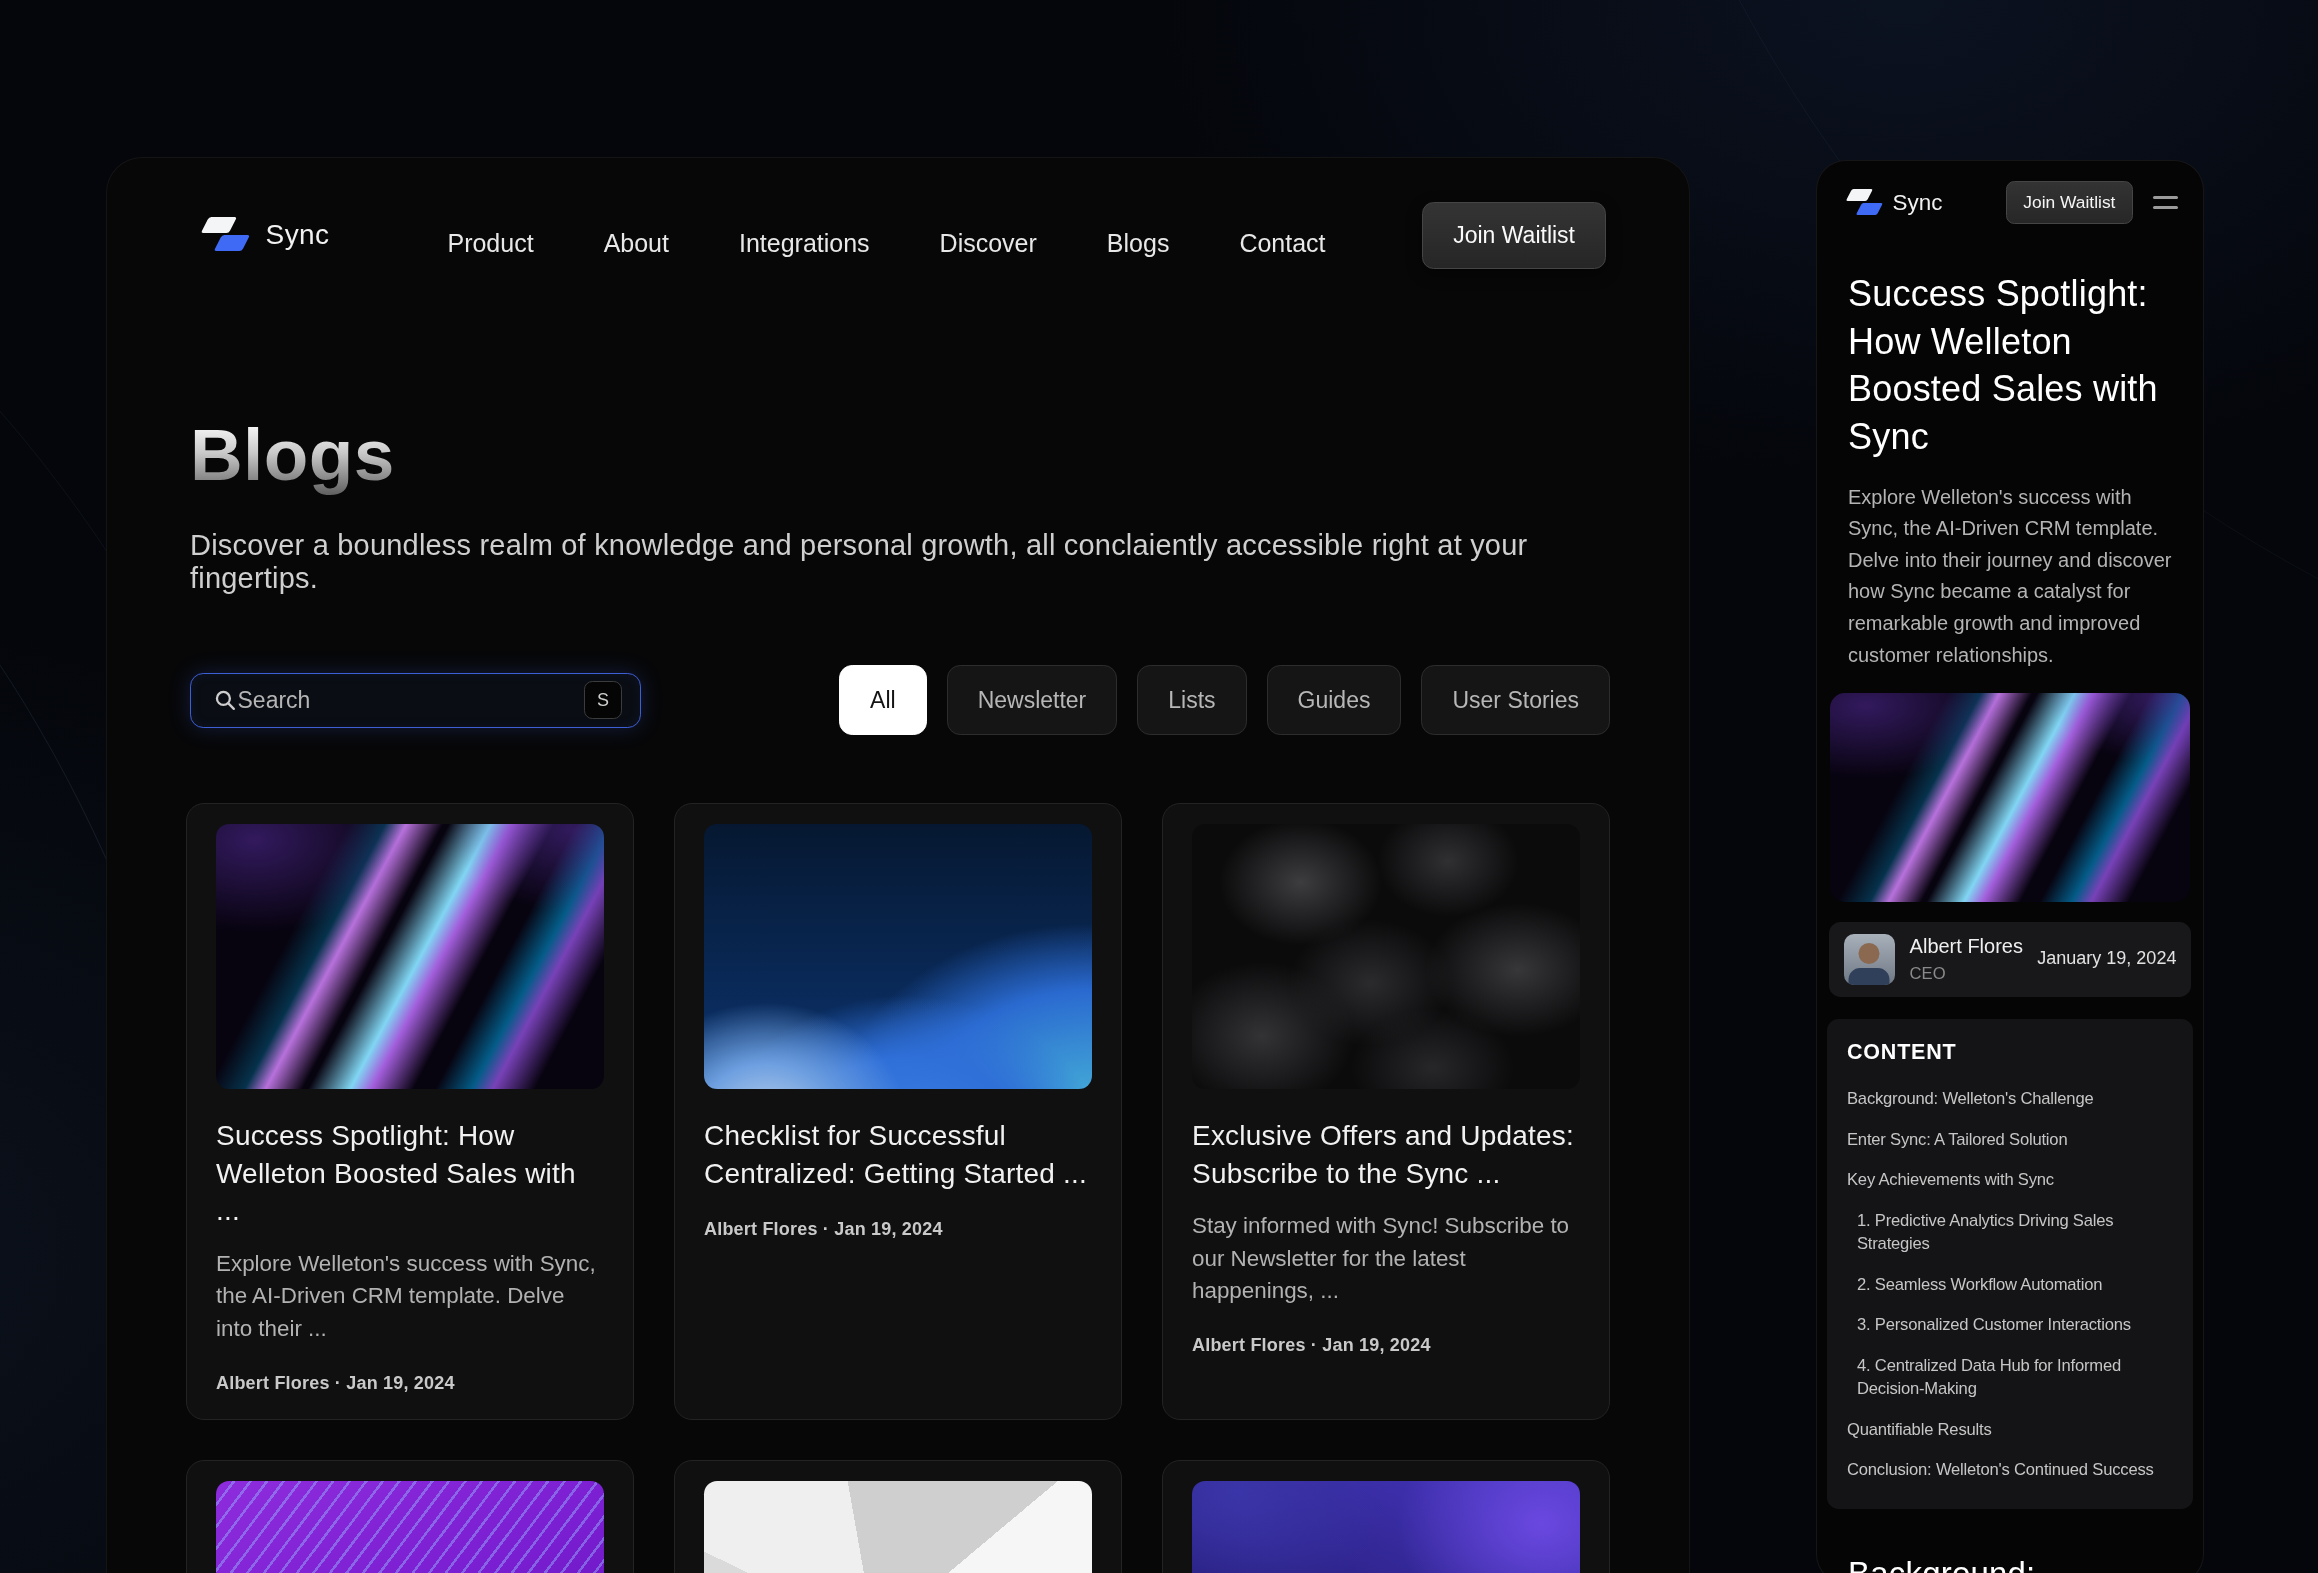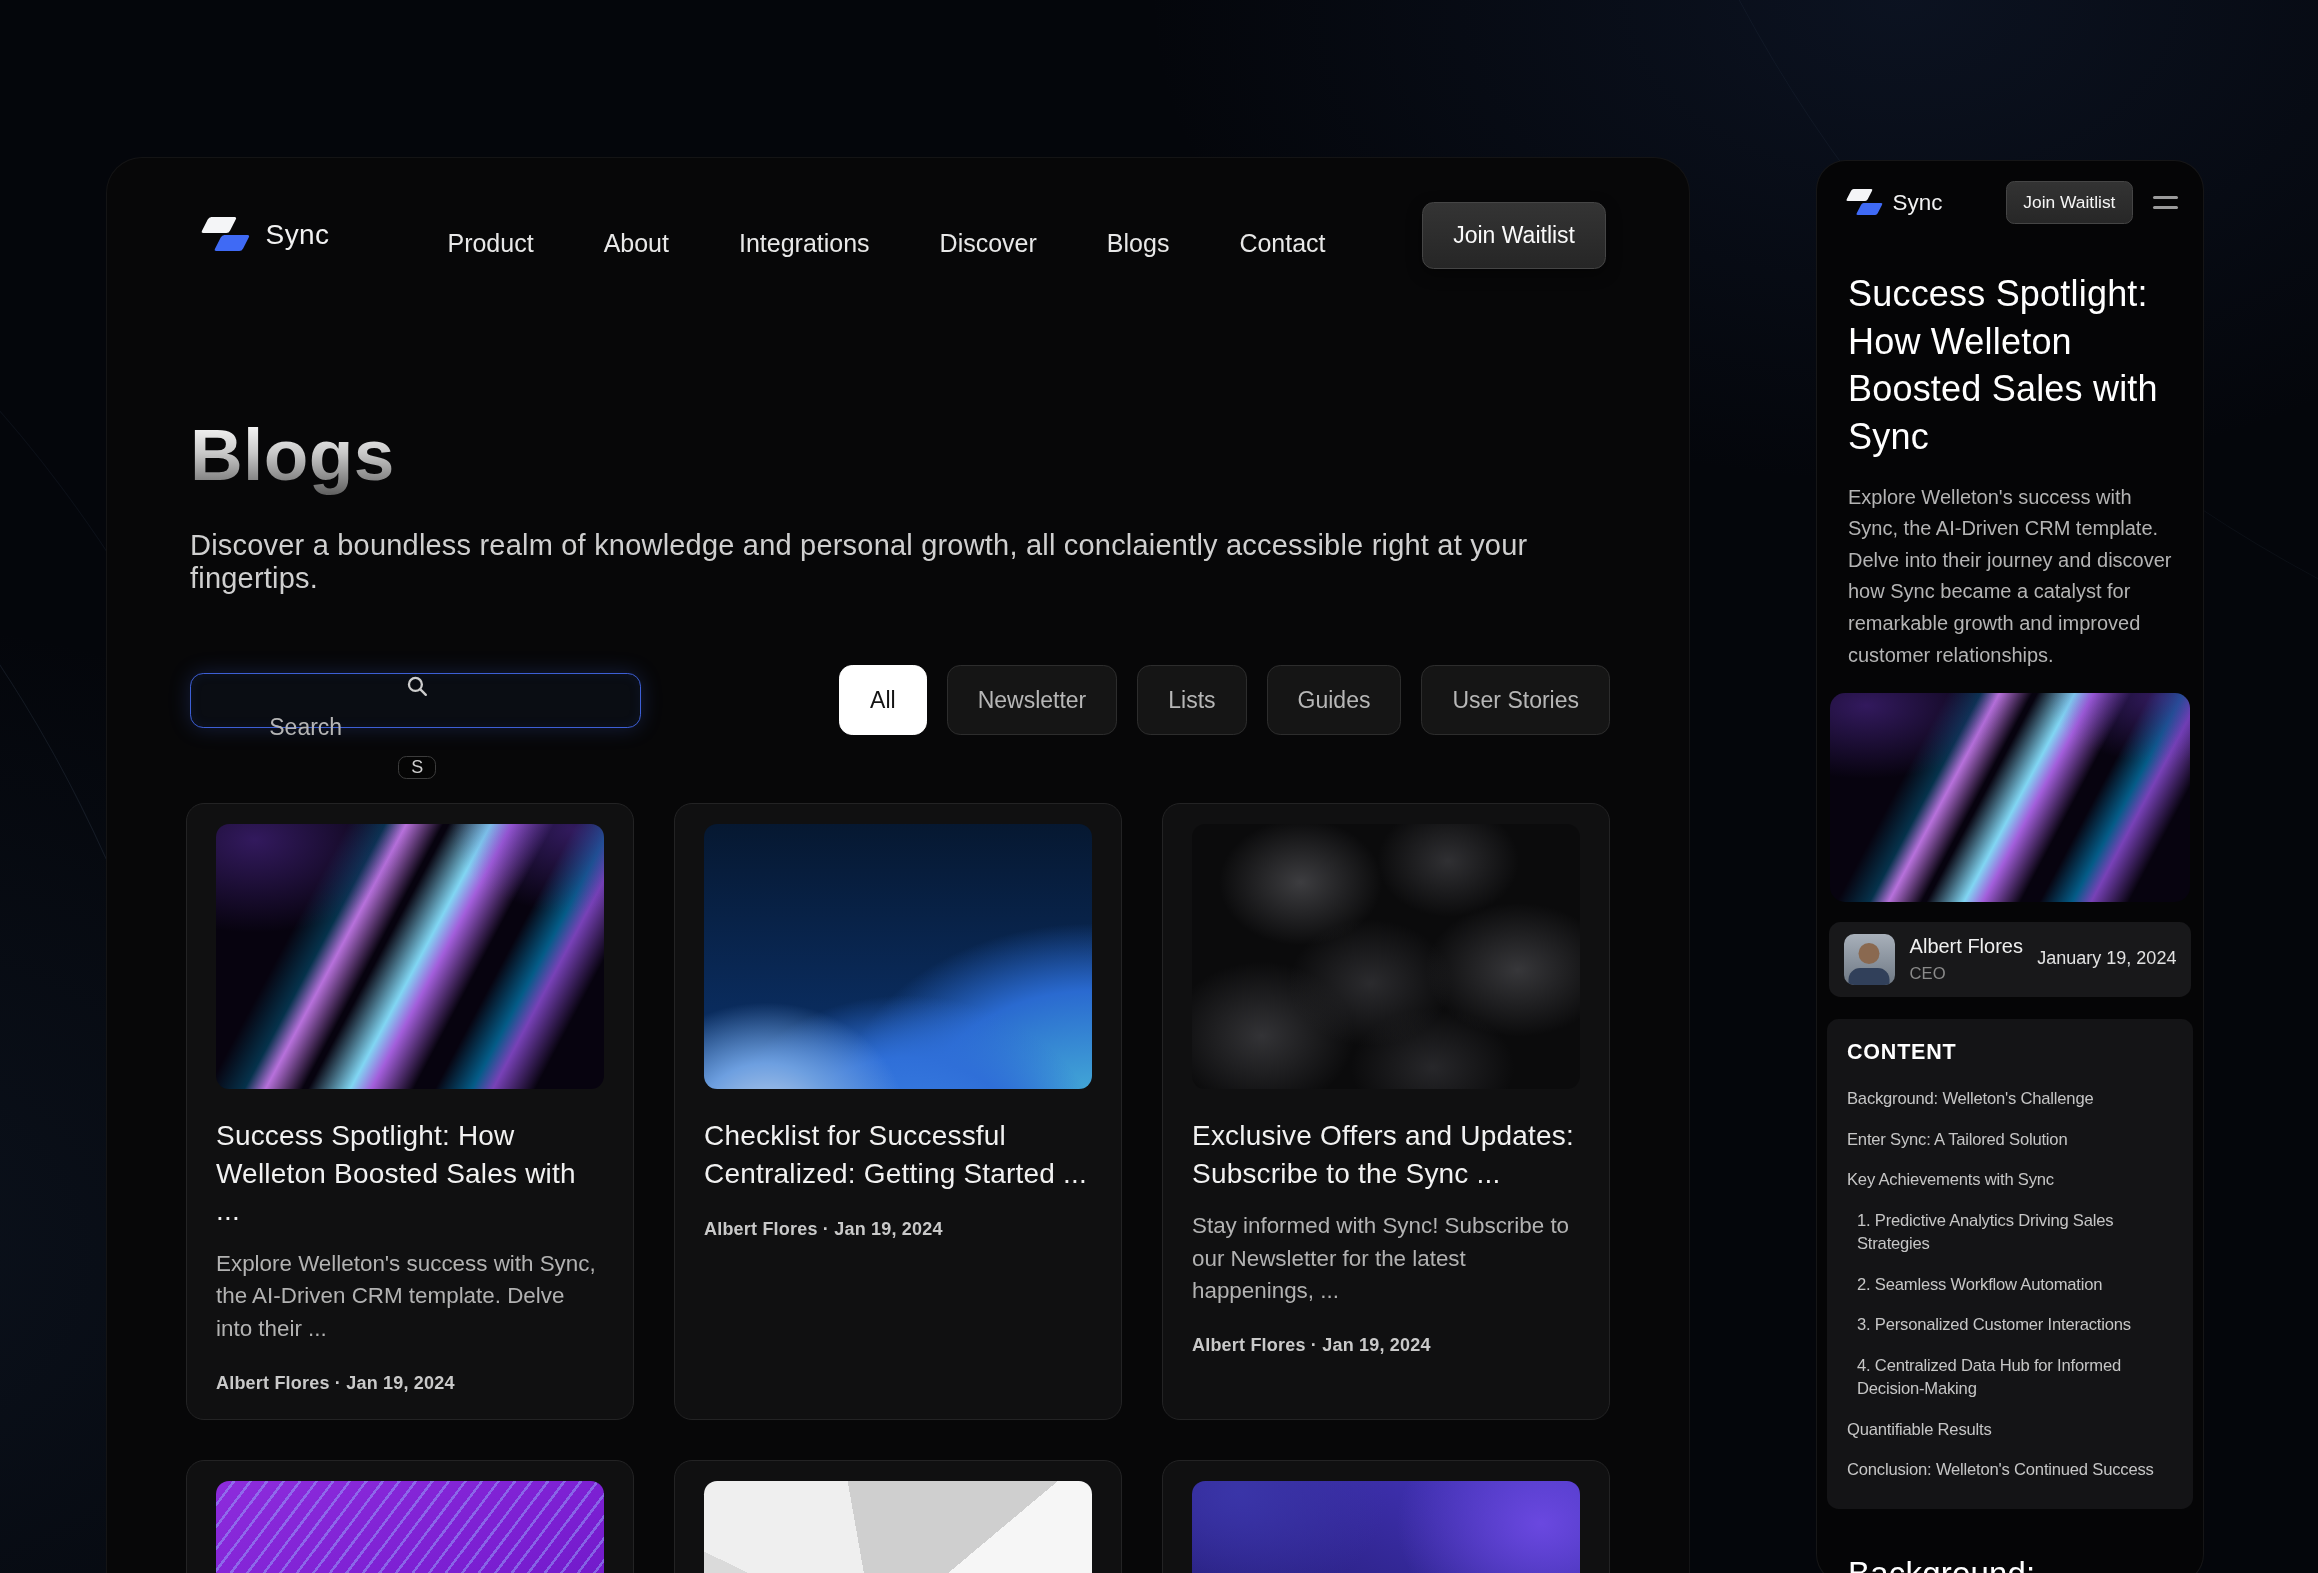--- a/index.html
+++ b/index.html
@@ -46,21 +46,21 @@
     background:linear-gradient(180deg,#ffffff 8%,#c9c9c9 48%,#5d5d5d 100%);
     -webkit-background-clip:text; background-clip:text; color:transparent;
     display:inline-block;
   }
   .hero p { margin-top:33px; font-size:29px; color:#cfcfcf; letter-spacing:0.2px; }
   .toolbar { display:flex; align-items:center; justify-content:space-between; padding:0 79px 0 83px; margin-top:70px; }
   .search {
     width:451px; height:55px; border-radius:13.2px;
     border:1.7px solid #3d5fd6; background:#0a0d13;
     box-shadow:0 0 21.5px rgba(70,110,240,.22), inset 0 0 11.6px rgba(40,70,170,.12);
-    display:flex; align-items:center; padding:0 18px 0 21.5px; gap:15px;flex-direction:column;
+    display:flex; align-items:center; padding:0 18px 0 21.5px; 
   }
   .search svg { flex:0 0 auto; }
   .search input {
     flex:1; background:transparent; border:none; outline:none;
     font-size:23px; color:#e8e8e8; font-family:"Liberation Sans", sans-serif;
   }
   .search input::placeholder { color:#b5b5b5; }
   .keycap {
     width:38px; height:38px; border-radius:8.3px; background:#050505;
     border:0.8px solid #3c3c3c; color:#cfcfcf; font-size:18px;

